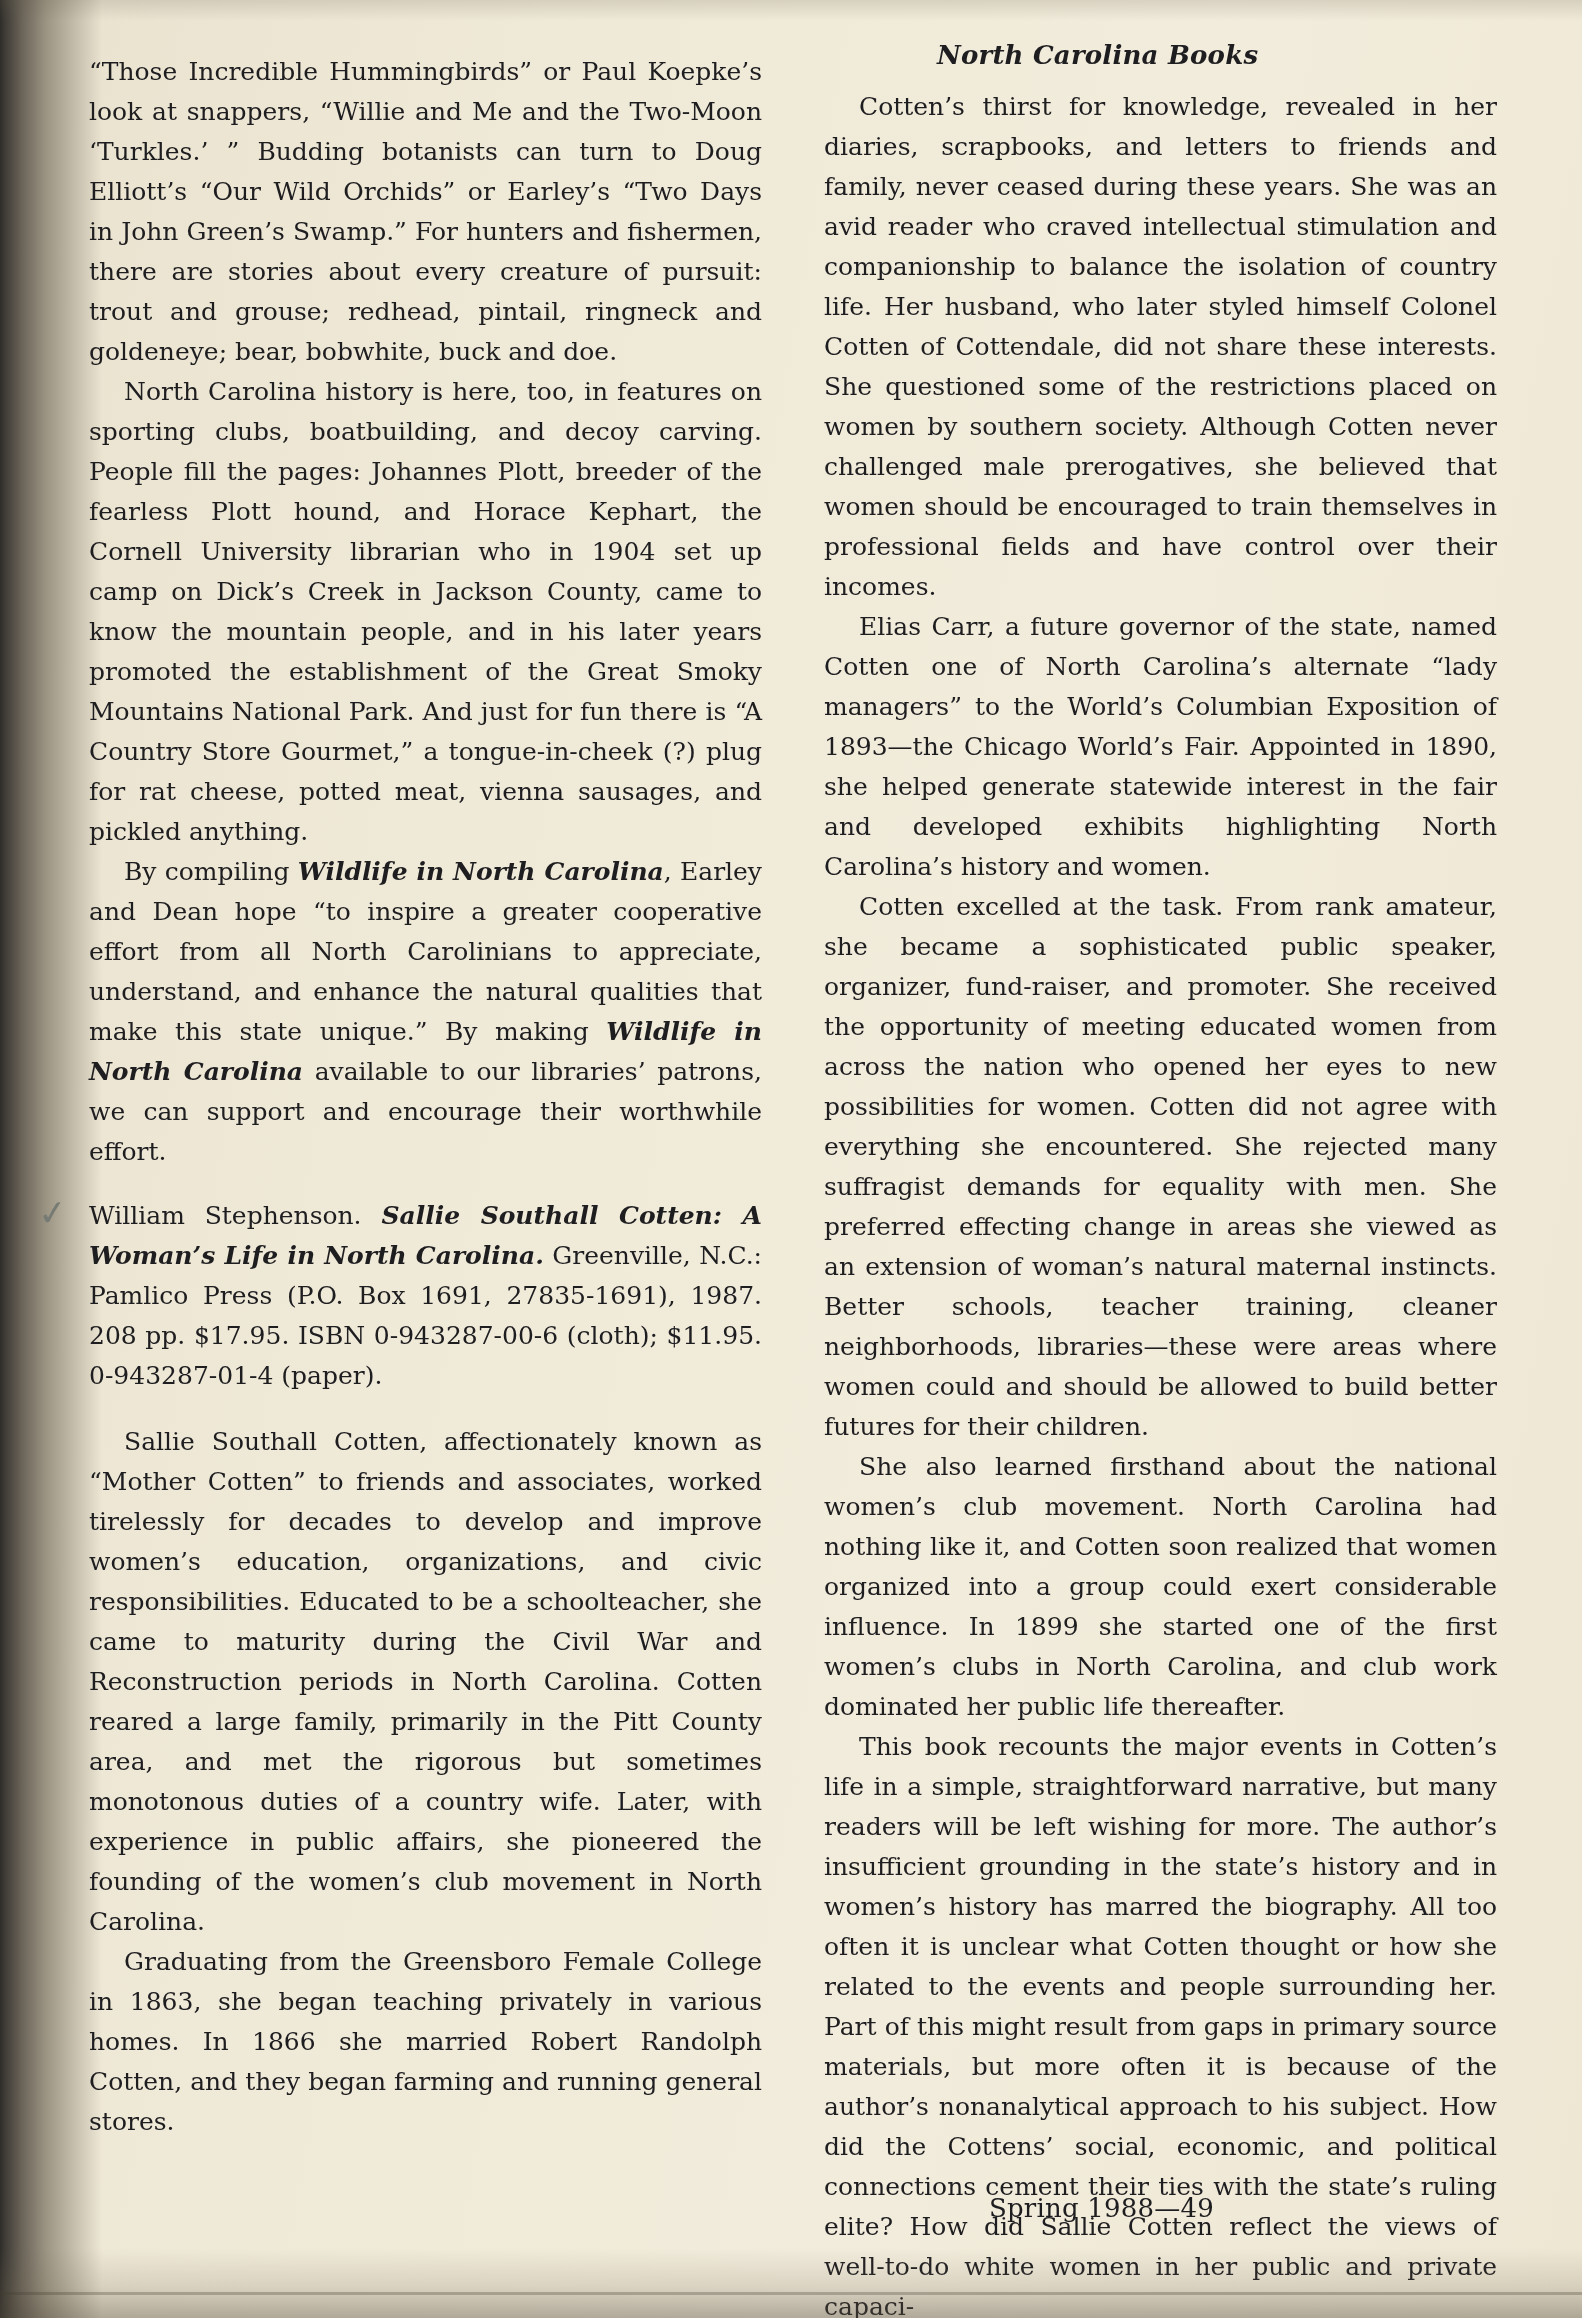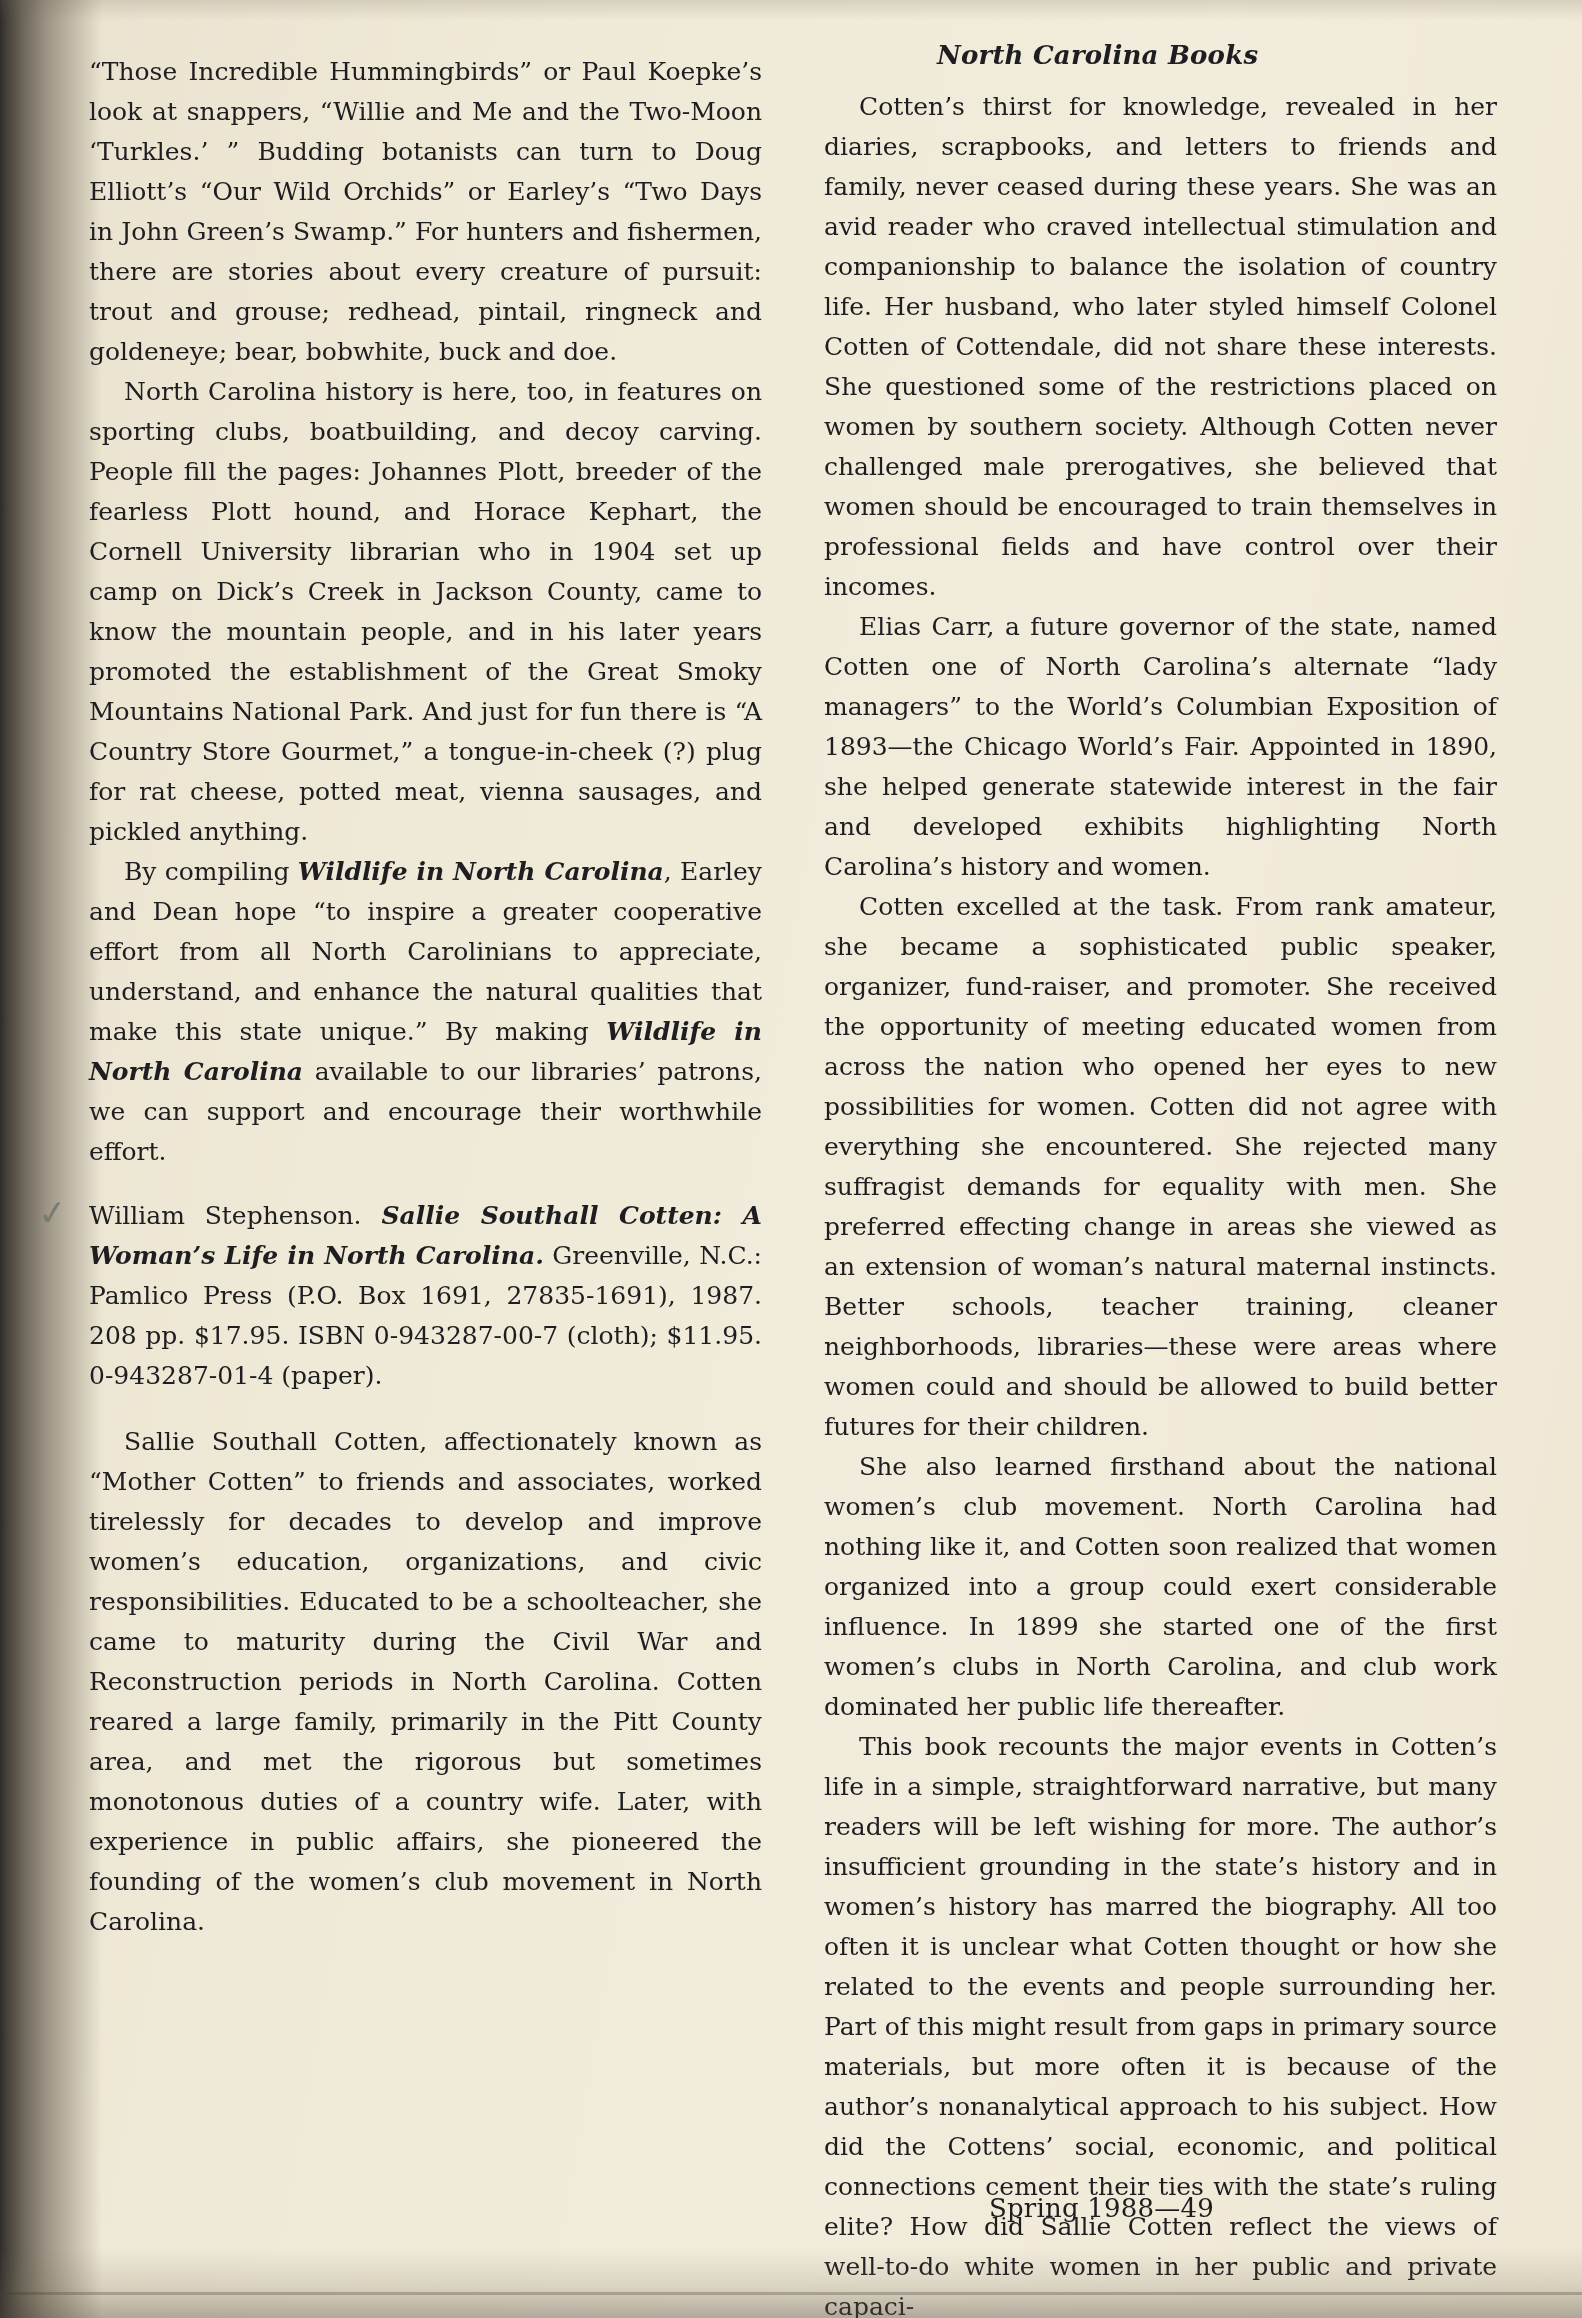--- a/index.html
+++ b/index.html
@@ -115,24 +115,25 @@
 
   <div class="content">
 
     <div class="col col-left">
       <p class="body-par"><span>“Those Incredible Hummingbirds” or Paul Koepke’s look at snappers, “Willie and Me and the Two-Moon ‘Turkles.’ ” Budding botanists can turn to Doug Elliott’s “Our Wild Orchids” or Earley’s “Two Days in John Green’s Swamp.” For hunters and fishermen, there are stories about every creature of pursuit: trout and grouse; redhead, pintail, ringneck and goldeneye; bear, bobwhite, buck and doe.</span></p>
       <p class="body-par indent"><span>North Carolina history is here, too, in features on sporting clubs, boatbuilding, and decoy carving. People fill the pages: Johannes Plott, breeder of the fearless Plott hound, and Horace Kephart, the Cornell University librarian who in 1904 set up camp on Dick’s Creek in Jackson County, came to know the mountain people, and in his later years promoted the establishment of the Great Smoky Mountains National Park. And just for fun there is “A Country Store Gourmet,” a tongue-in-cheek (?) plug for rat cheese, potted meat, vienna sausages, and pickled anything.</span></p>
       <p class="body-par indent"><span>By compiling </span><span style="font-weight: bold; font-style: italic;">Wildlife in North Carolina</span><span>, Earley and Dean hope “to inspire a greater cooperative effort from all North Carolinians to appreciate, understand, and enhance the natural qualities that make this state unique.” By making </span><span style="font-weight: bold; font-style: italic;">Wildlife in North Carolina</span><span> available to our libraries’ patrons, we can support and encourage their worthwhile effort.</span></p>
 
       <div class="citation-wrap">
         <span class="checkmark">✓</span>
-        <p class="citation"><span>William Stephenson. </span><span style="font-weight: bold; font-style: italic;">Sallie Southall Cotten: A Woman’s Life in North Carolina.</span><span> Greenville, N.C.: Pamlico Press (P.O. Box 1691, 27835-1691), 1987. 208 pp. $17.95. ISBN 0-943287-00-7 (cloth); $11.95. 0-943287-01-4 (paper).</span></p>
+        <p class="citation"><span>William Stephenson. </span><span style="font-weight: bold; font-style: italic;">Sallie Southall Cotten: A Woman’s Life in North Carolina.</span><span> Greenville, N.C.: Pamlico Press (P.O. Box 1691, 27835-1691), 1987. 208 pp. $17.95. ISBN 0-943287-00-6 (cloth); $11.95. 0-943287-01-4 (paper).</span></p>
       </div>
 
       <p class="body-par indent space-above"><span>Sallie Southall Cotten, affectionately known as “Mother Cotten” to friends and associates, worked tirelessly for decades to develop and improve women’s education, organizations, and civic responsibilities. Educated to be a schoolteacher, she came to maturity during the Civil War and Reconstruction periods in North Carolina. Cotten reared a large family, primarily in the Pitt County area, and met the rigorous but sometimes monotonous duties of a country wife. Later, with experience in public affairs, she pioneered the founding of the women’s club movement in North Carolina.</span></p>
+      <p class="body-par indent"><span>Graduating from the Greensboro Female College in 1863, she began teaching privately in various homes. In 1866 she married Robert Randolph Cotten, and they began farming and running general stores.</span></p>
     </div>
 
     <div class="col col-right">
       <p class="body-par indent"><span>Cotten’s thirst for knowledge, revealed in her diaries, scrapbooks, and letters to friends and family, never ceased during these years. She was an avid reader who craved intellectual stimulation and companionship to balance the isolation of country life. Her husband, who later styled himself Colonel Cotten of Cottendale, did not share these interests. She questioned some of the restrictions placed on women by southern society. Although Cotten never challenged male prerogatives, she believed that women should be encouraged to train themselves in professional fields and have control over their incomes.</span></p>
       <p class="body-par indent"><span>Elias Carr, a future governor of the state, named Cotten one of North Carolina’s alternate “lady managers” to the World’s Columbian Exposition of 1893—the Chicago World’s Fair. Appointed in 1890, she helped generate statewide interest in the fair and developed exhibits highlighting North Carolina’s history and women.</span></p>
       <p class="body-par indent"><span>Cotten excelled at the task. From rank amateur, she became a sophisticated public speaker, organizer, fund-raiser, and promoter. She received the opportunity of meeting educated women from across the nation who opened her eyes to new possibilities for women. Cotten did not agree with everything she encountered. She rejected many suffragist demands for equality with men. She preferred effecting change in areas she viewed as an extension of woman’s natural maternal instincts. Better schools, teacher training, cleaner neighborhoods, libraries—these were areas where women could and should be allowed to build better futures for their children.</span></p>
       <p class="body-par indent"><span>She also learned firsthand about the national women’s club movement. North Carolina had nothing like it, and Cotten soon realized that women organized into a group could exert considerable influence. In 1899 she started one of the first women’s clubs in North Carolina, and club work dominated her public life thereafter.</span></p>
       <p class="body-par indent"><span>This book recounts the major events in Cotten’s life in a simple, straightforward narrative, but many readers will be left wishing for more. The author’s insufficient grounding in the state’s history and in women’s history has marred the biography. All too often it is unclear what Cotten thought or how she related to the events and people surrounding her. Part of this might result from gaps in primary source materials, but more often it is because of the author’s nonanalytical approach to his subject. How did the Cottens’ social, economic, and political connections cement their ties with the state’s ruling elite? How did Sallie Cotten reflect the views of well-to-do white women in her public and private capaci-</span></p>
     </div>
 

